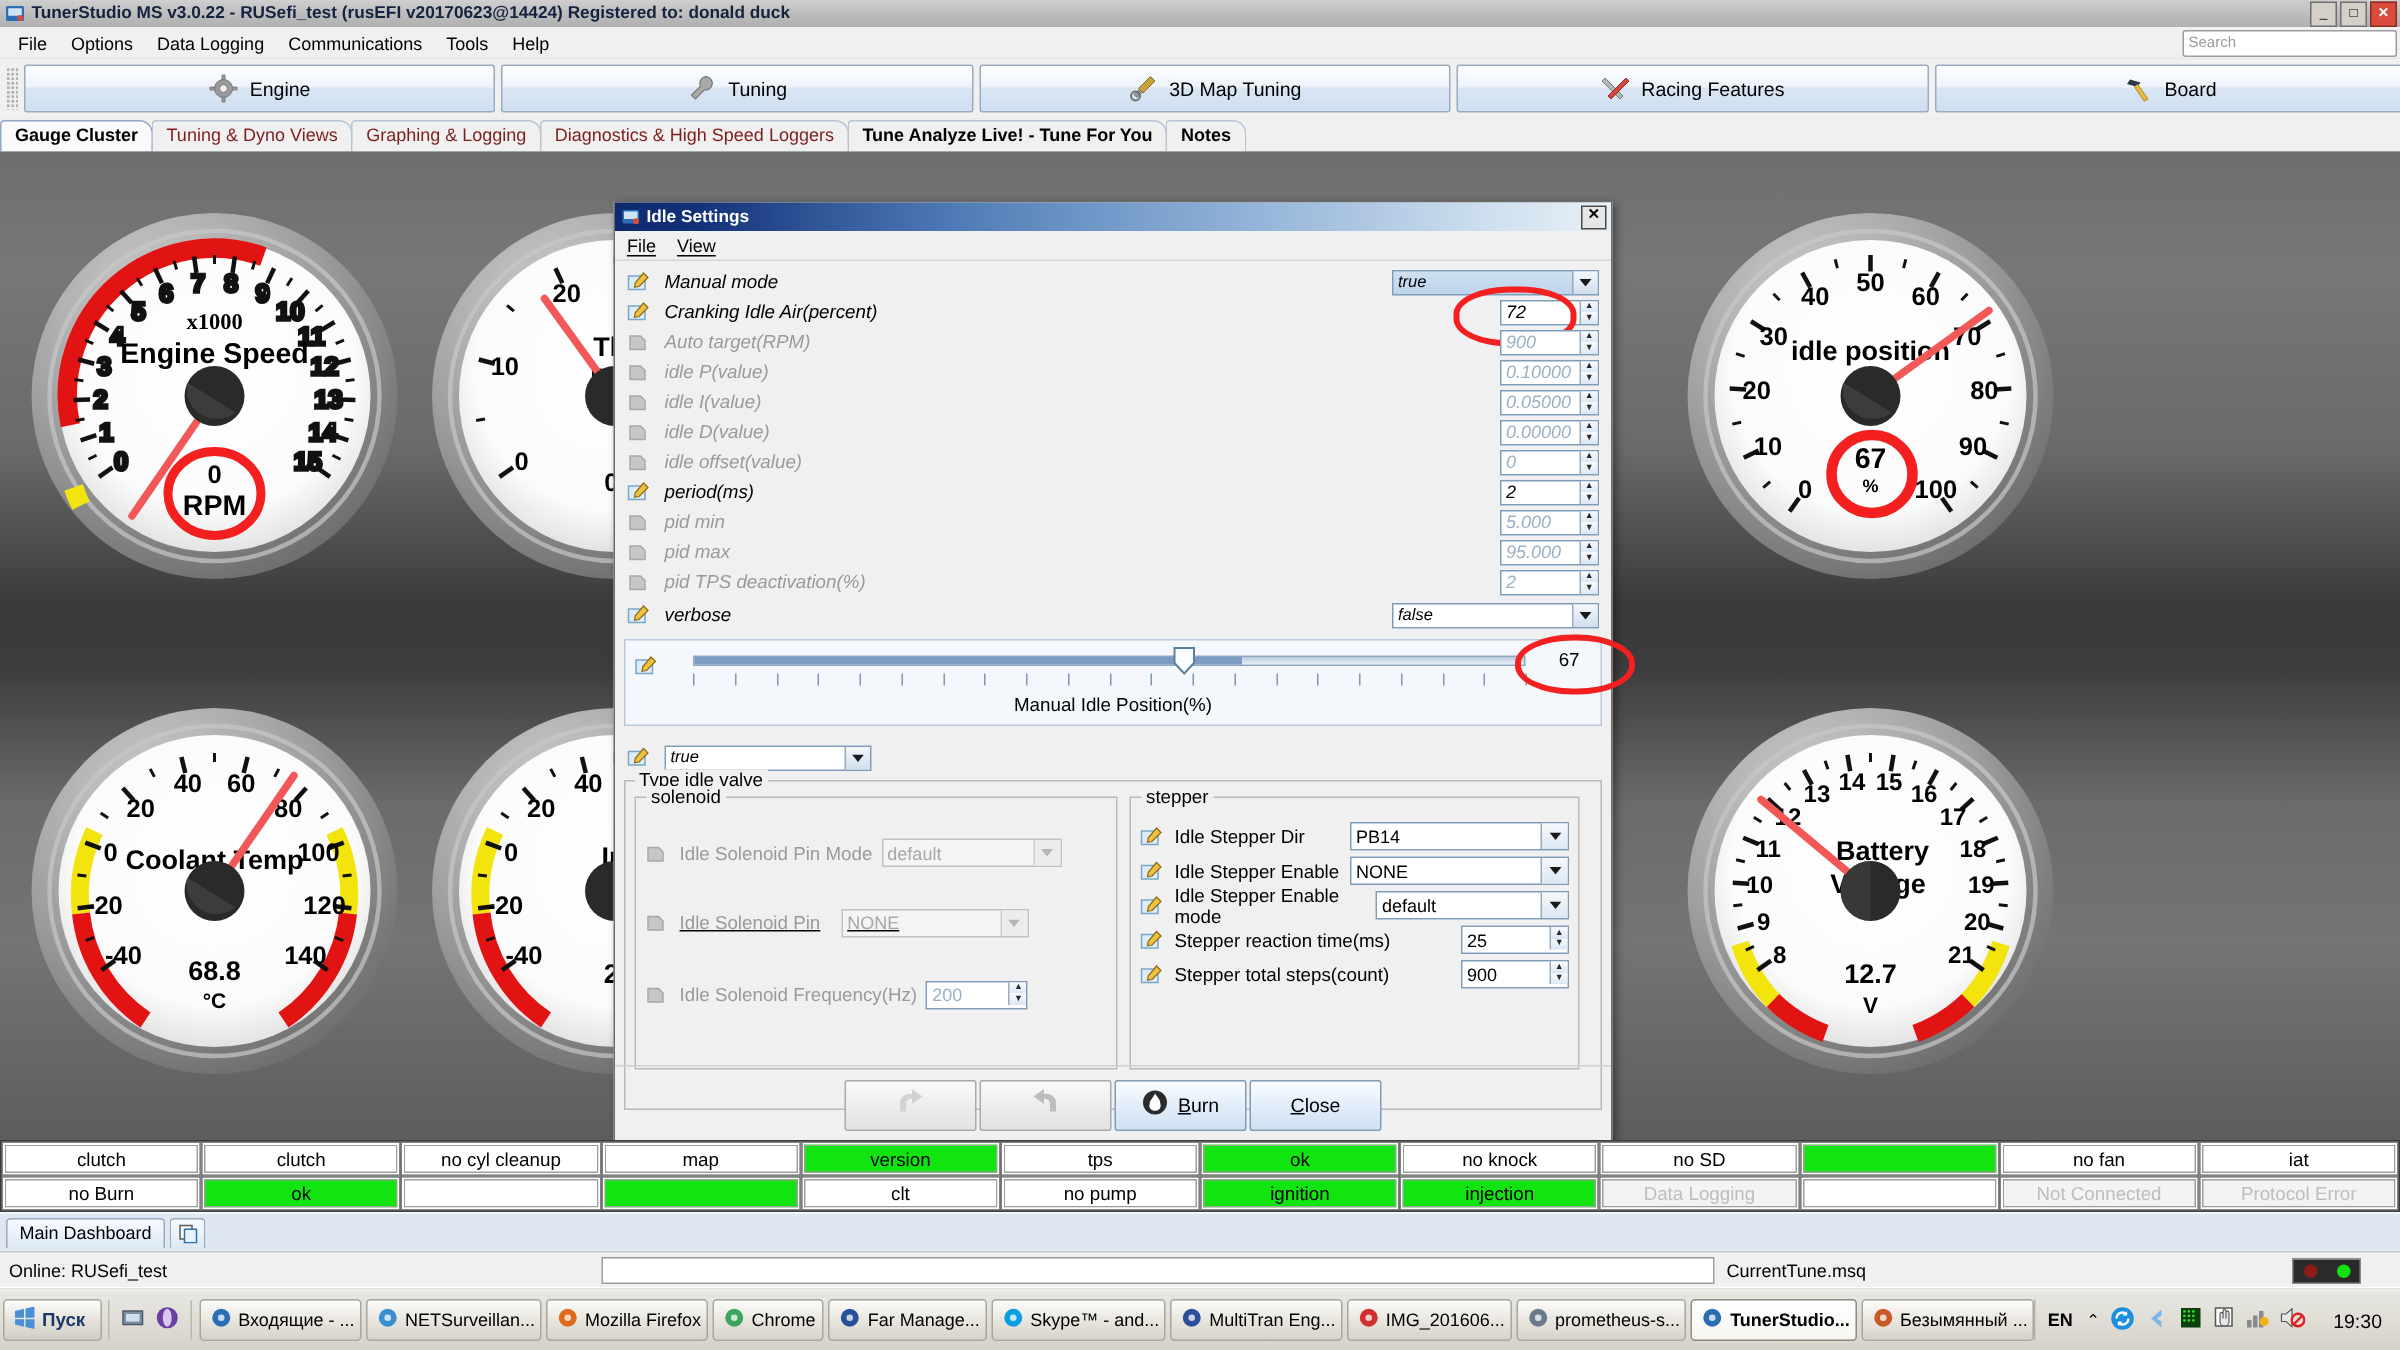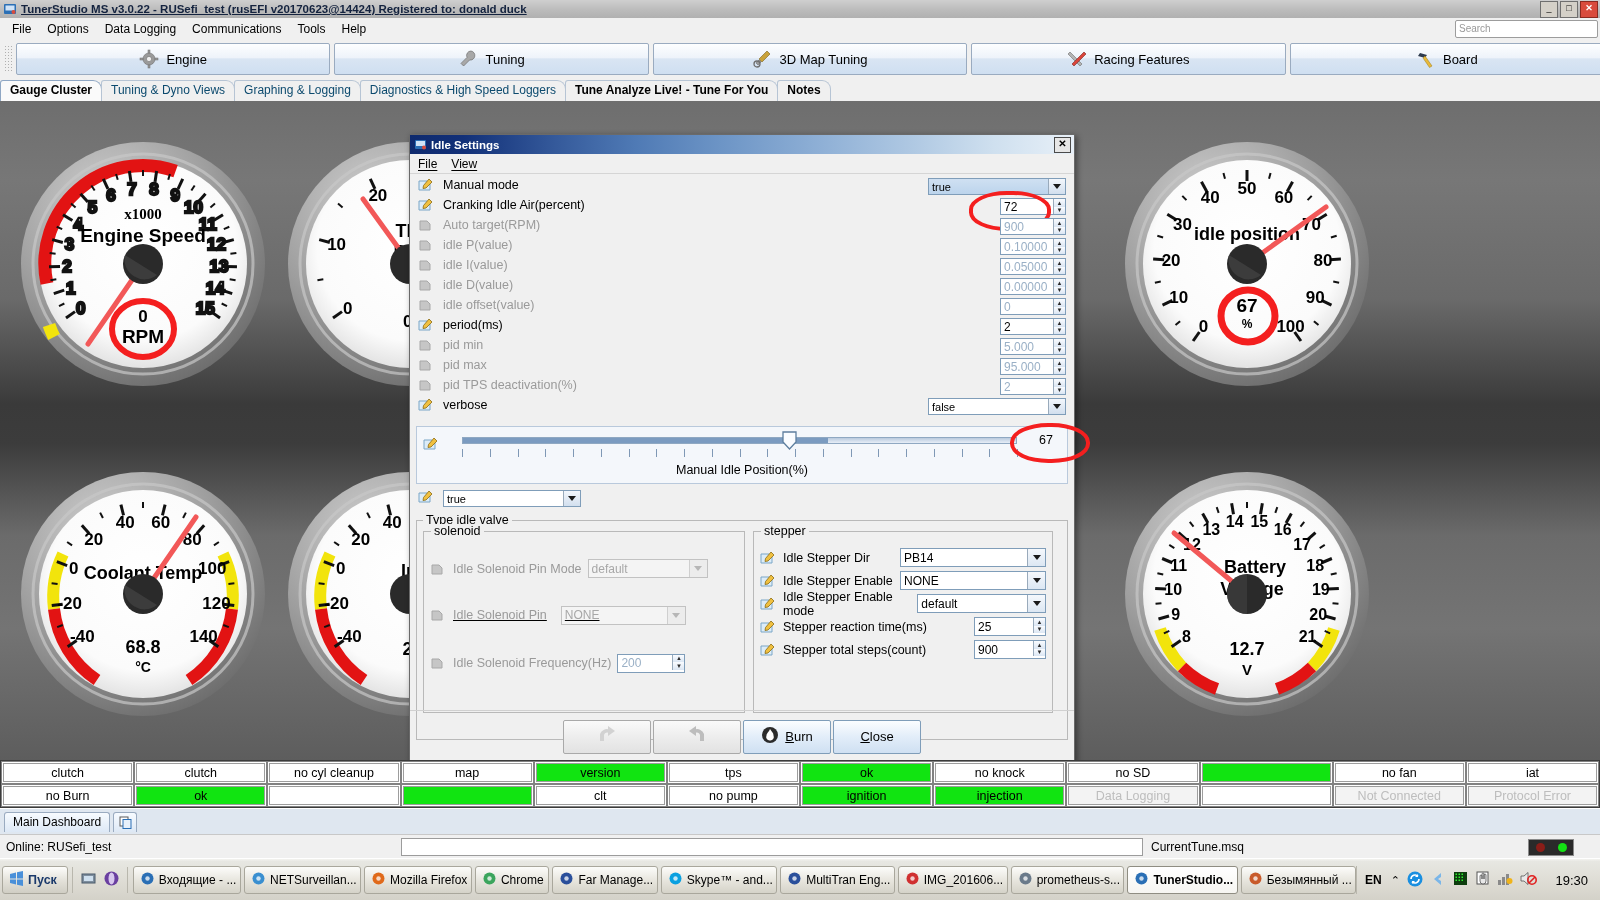--- a/index.html
+++ b/index.html
@@ -13,21 +13,21 @@
   .app{position:relative;width:1600px;height:900px;}
 
   
   .titlebar{
     position:absolute;left:0;top:0;width:1600px;height:18px;
     background:linear-gradient(to bottom,#cfcfcf 0%,#bdbdbd 50%,#b0b0b0 100%);
     border-bottom:1px solid #8a8a8a;
     display:flex;align-items:center;
   }
   .titlebar .tico{width:14px;height:14px;margin:0 4px 0 3px;position:relative;}
-  .titlebar .ttext{font-size:11.5px;font-weight:bold;color:#14233f;white-space:nowrap;text-decoration:underline;}
+  .titlebar .ttext{font-size:11.5px;font-weight:bold;color:#14233f;white-space:nowrap;}
   .winbtns{position:absolute;right:2px;top:1px;display:flex;gap:2px;}
   .winbtn{
     width:16px;height:15px;border:1px solid #6f6f6f;background:#d4d0c8;
     font-size:9px;line-height:13px;text-align:center;color:#000;
   }
   .winbtn.close{background:#d94b3c;color:#fff;border-color:#8a2a20;font-weight:bold;}
 
   
   .menubar{
     position:absolute;left:0;top:18px;width:1600px;height:21px;
@@ -58,21 +58,21 @@
   }
   .tbbtn .ico{width:20px;height:20px;display:block;}
 
   
   .tabstrip{
     position:absolute;left:0;top:79px;width:1600px;height:22px;
     background:#f0f0f0;display:flex;align-items:flex-end;
     border-bottom:1px solid #8fa7c4;
   }
   .tab{
-    height:20px;line-height:19px;padding:0 9px;font-size:12px;color:#0c4a6e;
+    height:20px;line-height:19px;padding:0 9px;font-size:12px;color:#7f1d1d;
     border:1px solid #b6c4d4;border-bottom:none;background:#f0f0f0;
     margin-right:-1px;
     border-top-left-radius:3px;border-top-right-radius:9px;
   }
   .tab.active{color:#000;font-weight:bold;background:#fafafa;border-color:#8fa7c4;}
   .tab.semi{color:#000;font-weight:bold;}
 
   
   .dash{
     position:absolute;left:0;top:101px;width:1600px;height:659px;
@@ -166,21 +166,21 @@
     position:absolute;right:3px;top:2px;width:15px;height:14px;
     background:#e6e6e6;border:1px solid #4a4a4a;color:#000;font-size:10px;
     text-align:center;line-height:12px;font-weight:bold;
   }
   .dlg-menu{
     height:19px;background:#f0f0f0;border-bottom:1px solid #d5d5d5;
     display:flex;align-items:center;padding-left:8px;gap:14px;font-size:12px;
   }
   .dlg-body{padding:0;}
 
-  .frow{display:flex;height:20px;padding-left:8px;}
+  .frow{display:flex;align-items:center;height:20px;padding-left:8px;font-style:italic;}
   .frow .pico{width:15px;height:14px;margin-right:10px;flex:0 0 15px;}
   .frow .lab{font-size:12.5px;color:#000;flex:1;}
   .frow.dis .lab{color:#9a9a9a;}
 
   .combo{
     width:138px;height:17px;border:1px solid #7f9db9;
     background:linear-gradient(to bottom,#cfe0f2,#bcd4ec);
     display:flex;align-items:center;font-size:11px;color:#000;padding-left:3px;
     box-sizing:border-box;position:relative;margin-right:8px;
   }

